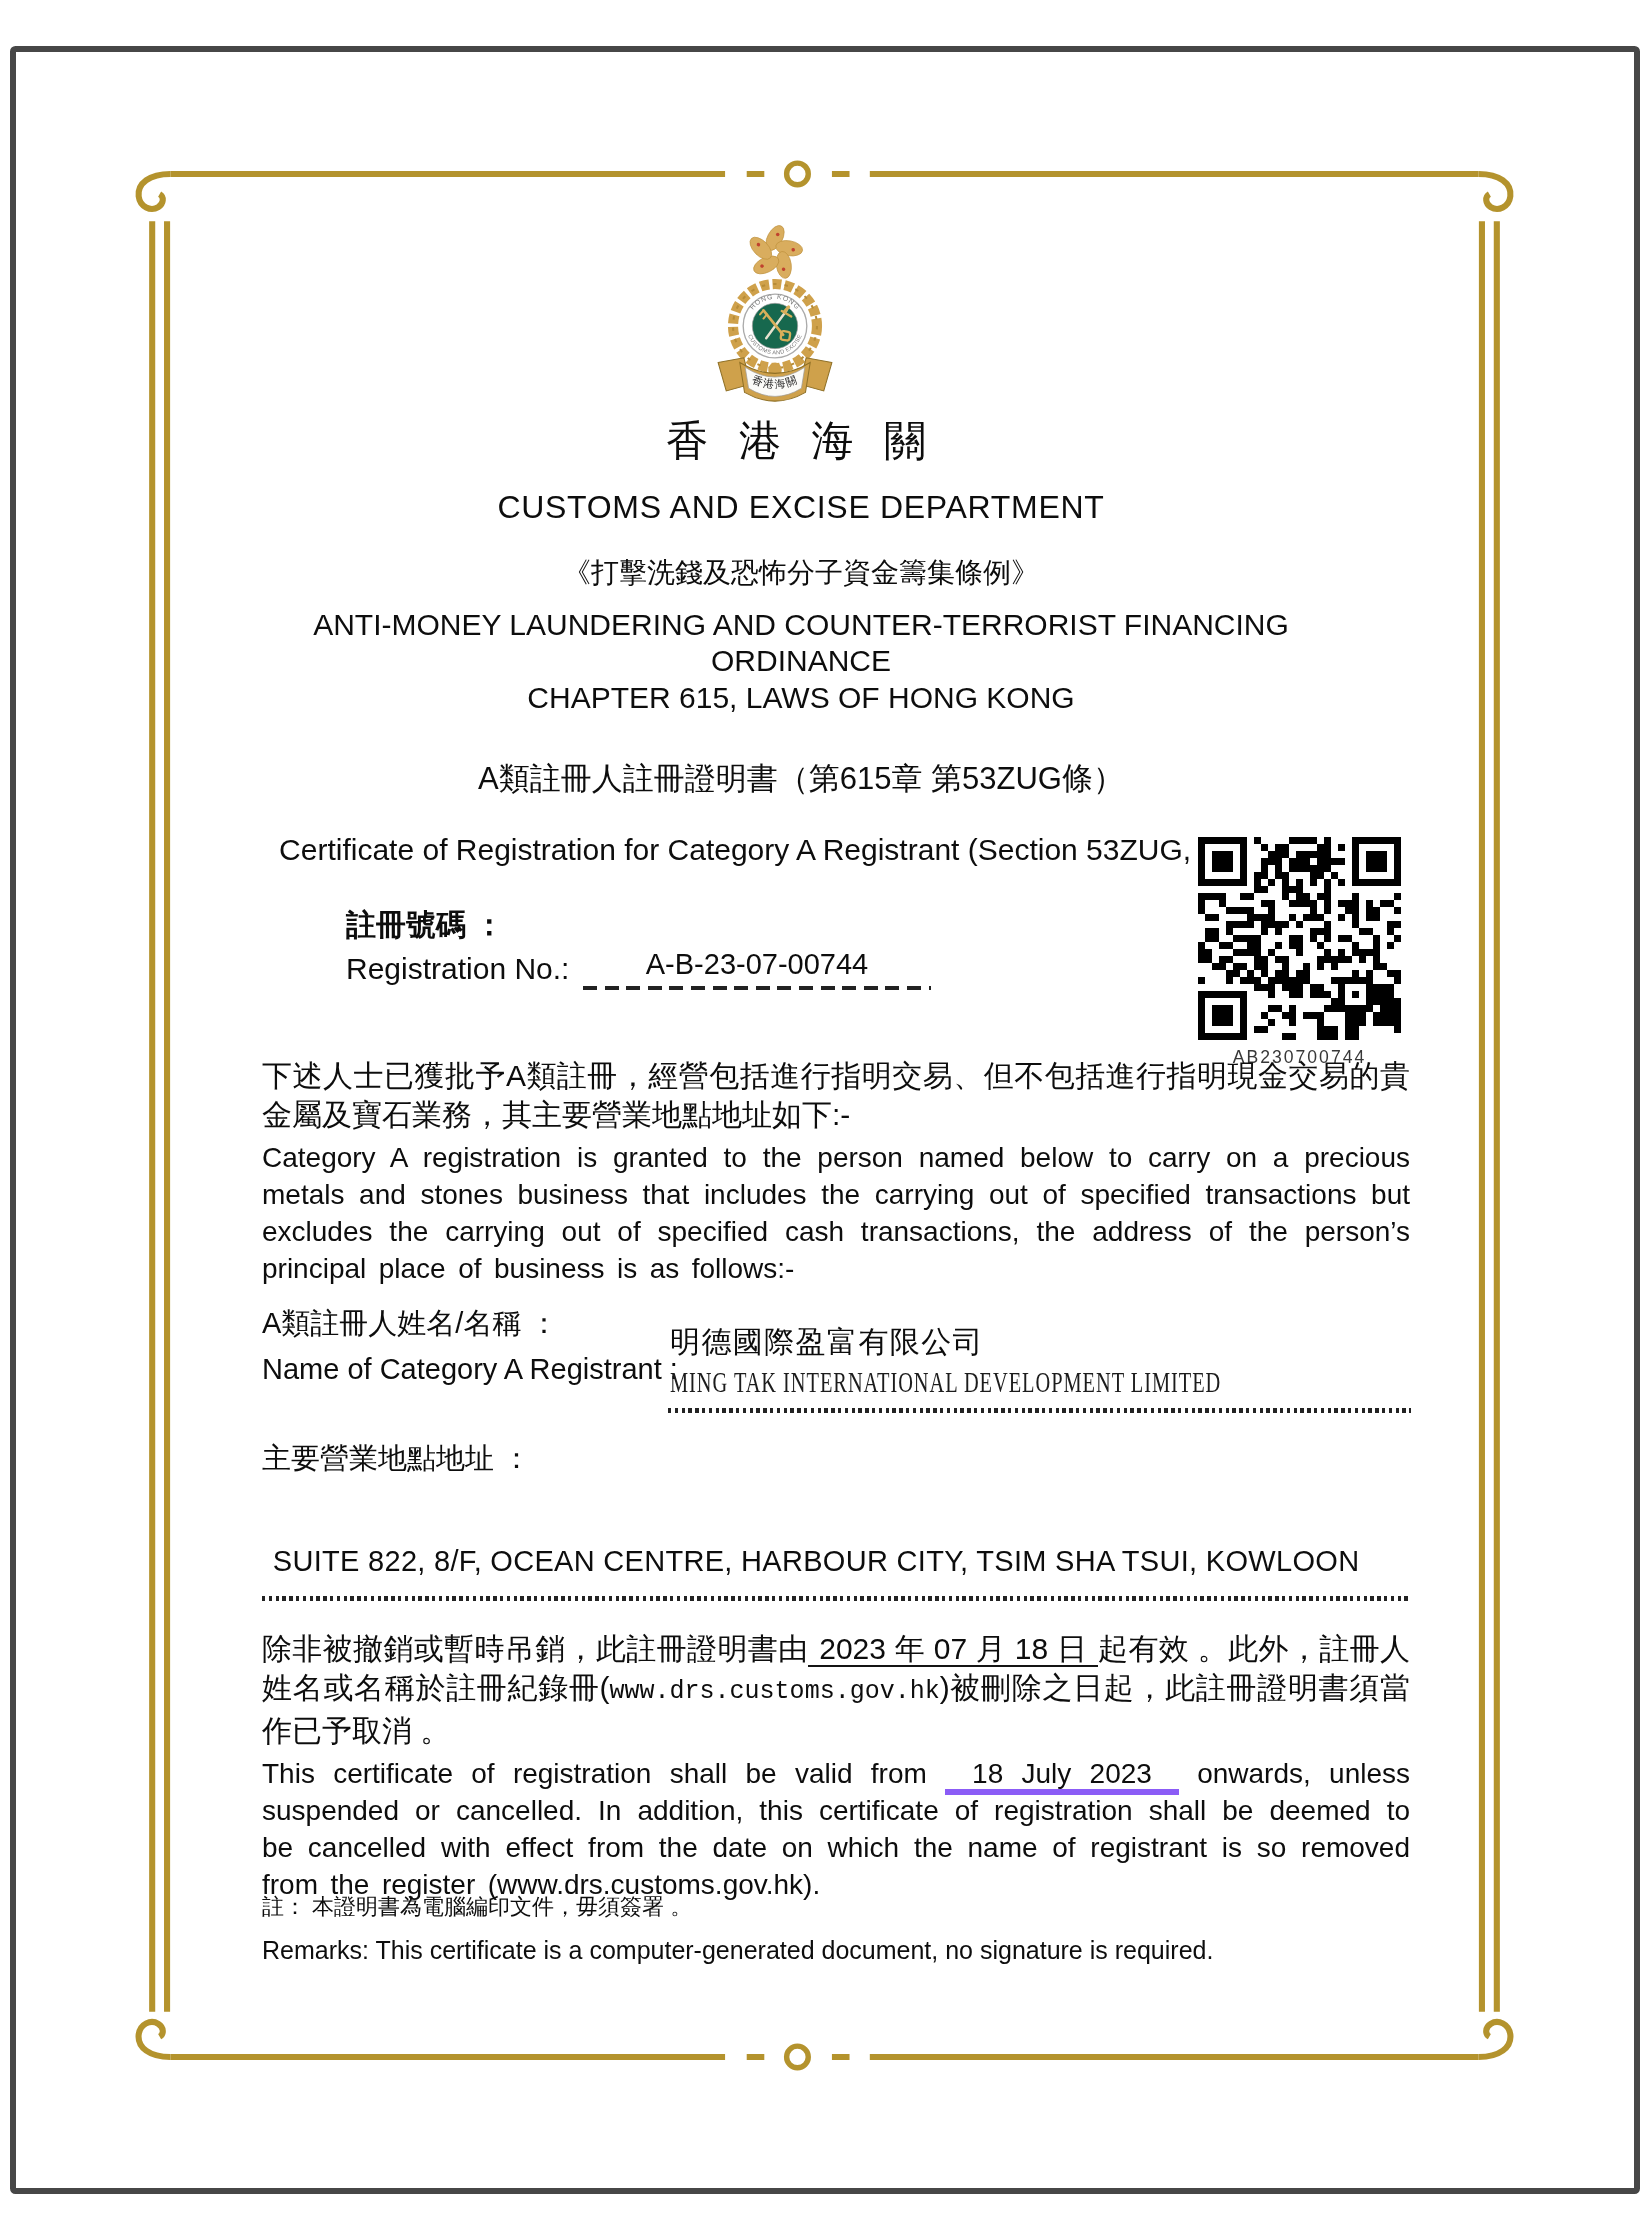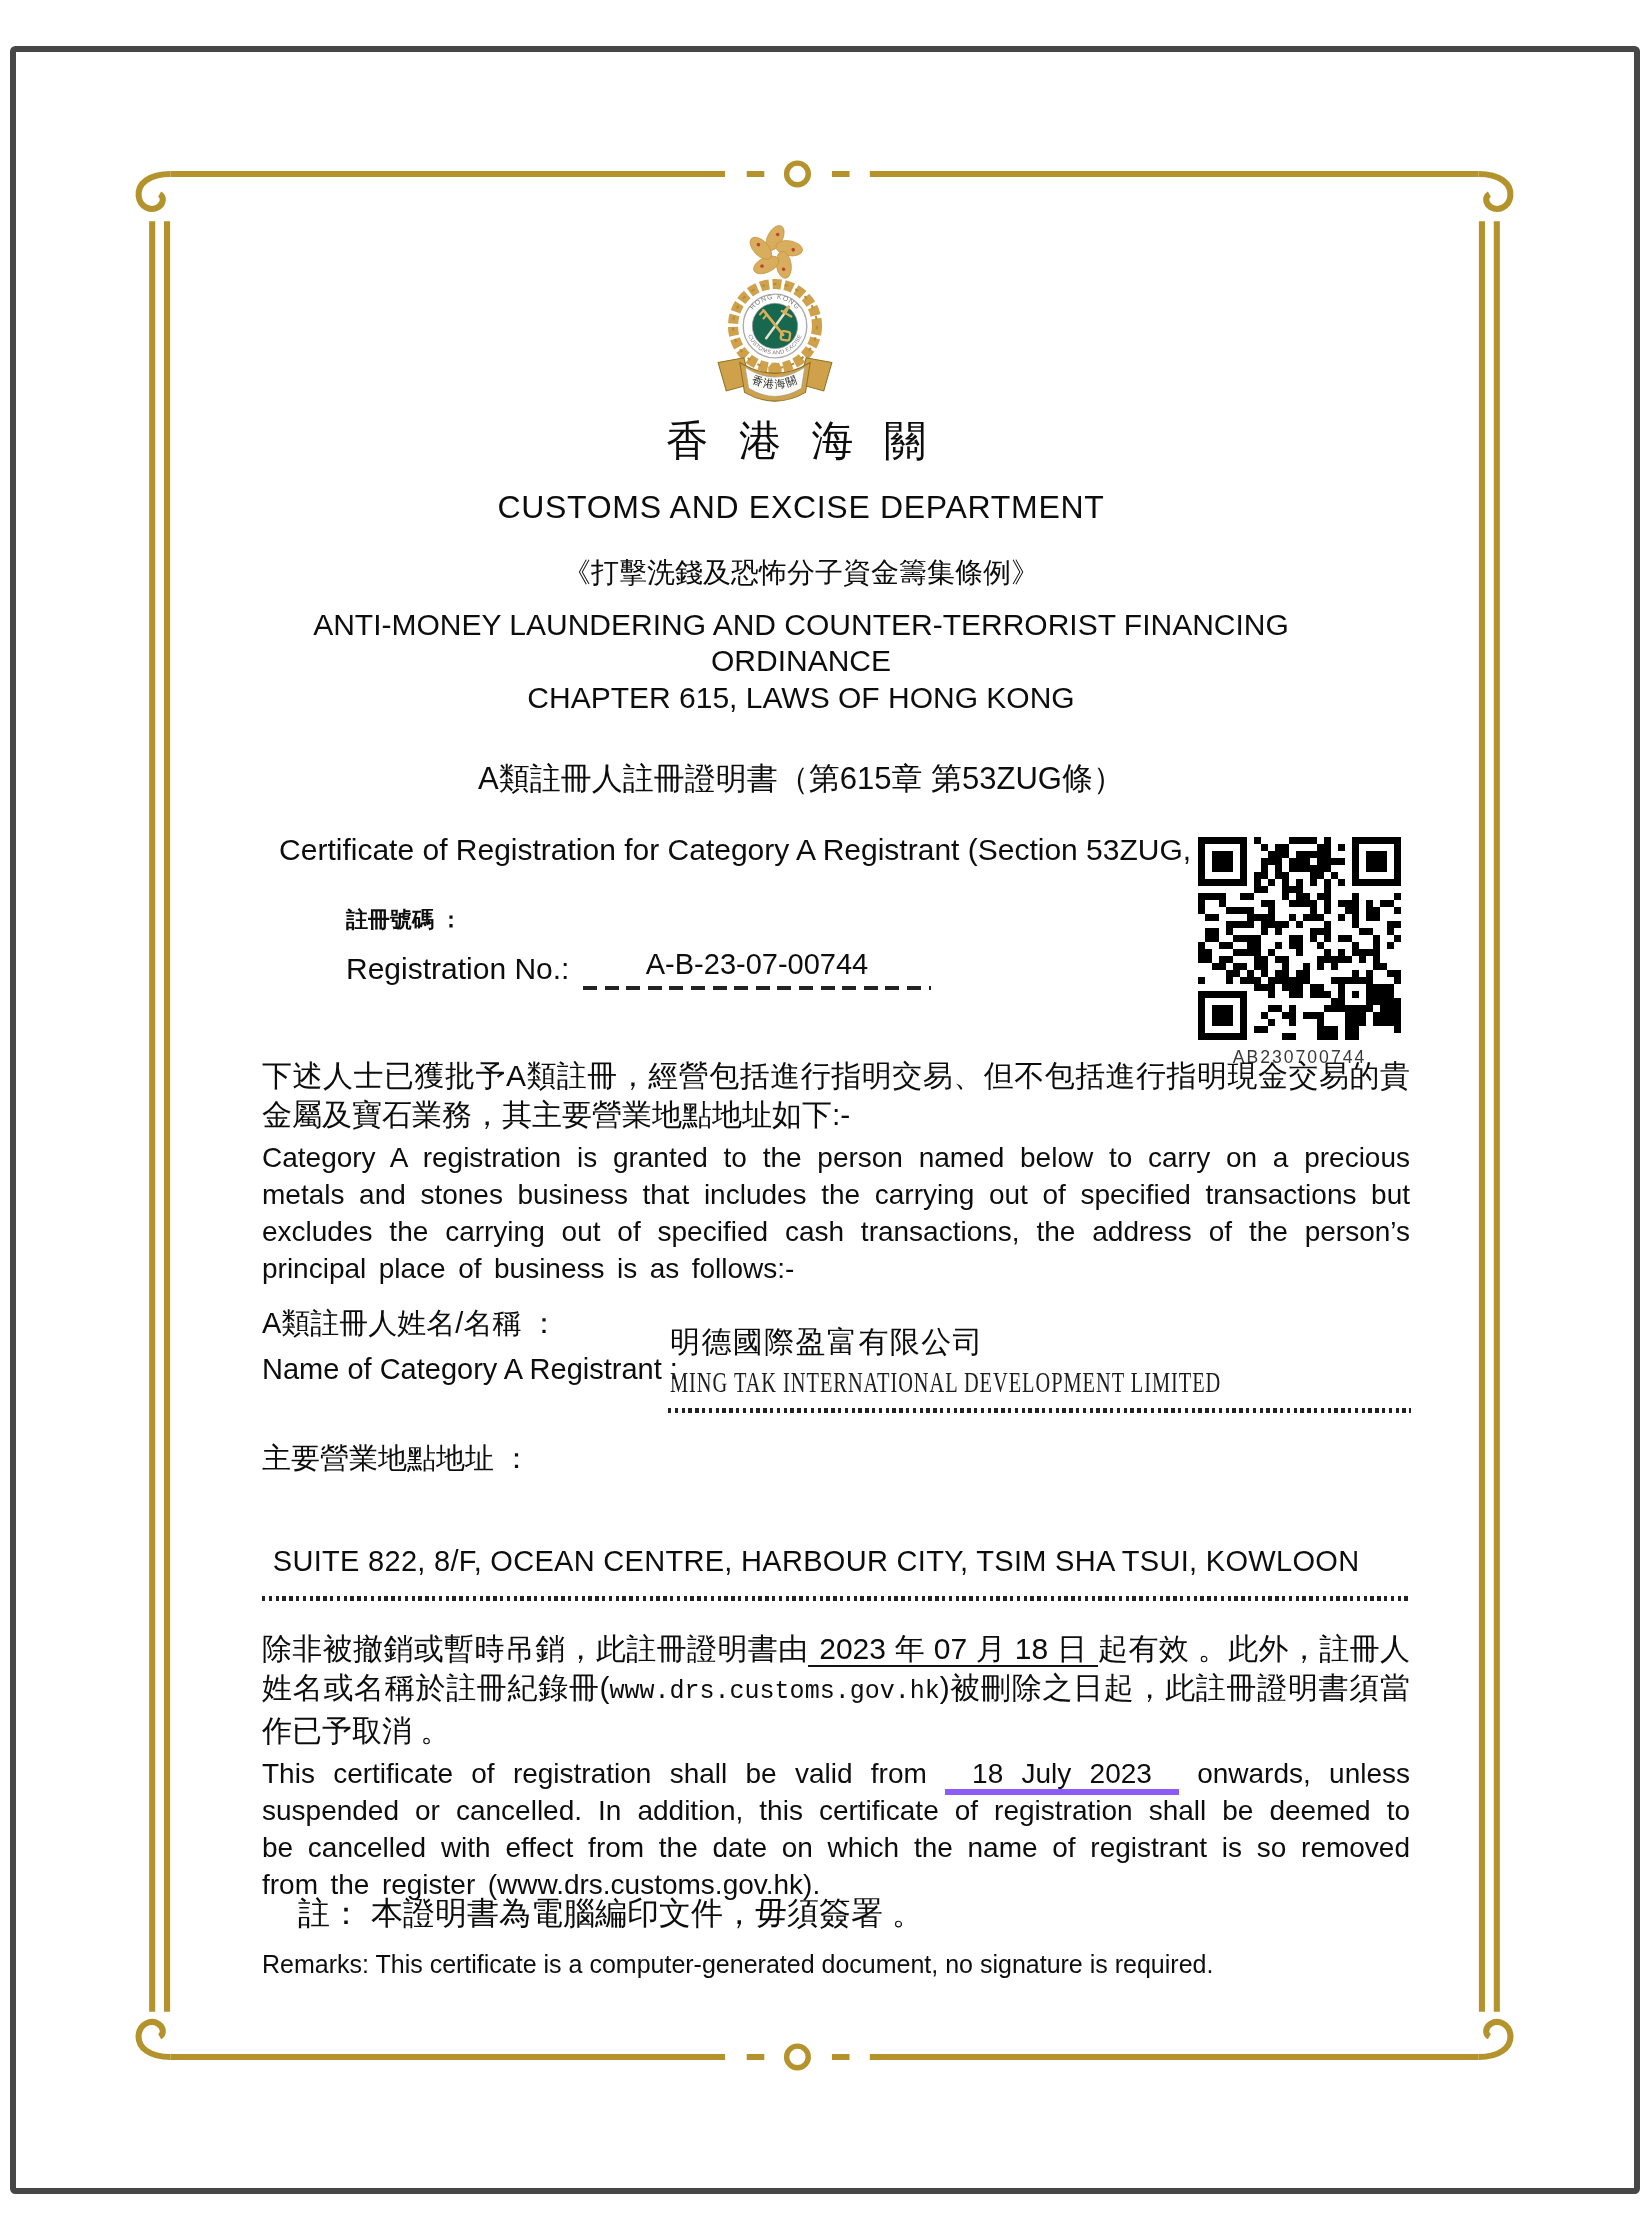--- a/index.html
+++ b/index.html
@@ -21,21 +21,21 @@
   .h-law-en1{font-size:30px;line-height:1.22;}
   .h-law-en2{font-size:30px;line-height:1.22;margin-bottom:42px;}
   .h-title-zh{font-size:31px;margin-bottom:33px;}
   .h-title-en{font-size:30px;}
   
   .qr{position:absolute;left:1198px;top:837px;width:203px;height:203px;}
   .qr-caption{position:absolute;left:1198px;top:1047px;width:203px;text-align:center;
         font-size:17.6px;letter-spacing:2px;color:#383838;}
   
   .reg{position:absolute;left:346px;top:905px;width:812px;height:95px;}
-  .reg-label-zh{position:absolute;left:0;top:0;font-size:22px;font-weight:700;}
+  .reg-label-zh{position:absolute;left:0;top:0;font-size:30px;font-weight:700;}
   .reg-label-en{position:absolute;left:0;top:47px;font-size:30px;}
   .reg-value{position:absolute;left:237px;top:43px;width:348px;text-align:center;font-size:29px;}
   .reg-dash{position:absolute;left:237px;top:81px;width:348px;height:4px;
         background:repeating-linear-gradient(90deg,#222 0 14px,transparent 14px 21.6px);}
   
   .grant{position:absolute;left:262px;top:1056px;width:1148px;}
   .p-zh{font-size:30px;line-height:39px;text-align:justify;}
   .p-en{font-size:28px;line-height:37px;text-align:justify;word-spacing:4.7px;margin-top:5.4px;}
   
   .registrant{position:absolute;left:262px;top:1300px;width:1148px;height:122px;}
@@ -53,21 +53,21 @@
   .address .label-en{position:absolute;left:0;top:54px;font-size:29px;}
   .address .value{position:absolute;left:10.8px;top:110px;font-size:29px;letter-spacing:0.3px;}
   .address .dot{position:absolute;left:0;top:161px;width:1148px;}
   
   .validity{position:absolute;left:262px;top:1629px;width:1148px;}
   .u-zh{border-bottom:2px solid #141414;padding:0 10.8px;}
   .u-en{border-bottom:6px solid #8b5cf6;padding:0 27px;}
   .mono{font-family:"Liberation Mono","DejaVu Sans Mono",monospace;font-size:25px;}
   
   .remarks{position:absolute;left:262px;top:1892px;width:1148px;}
-  .remarks .zh{font-size:32px;margin-bottom:13.5px;margin-left:36px;}
+  .remarks .zh{font-size:22px;margin-bottom:13.5px;}
   .remarks .en{font-size:25px;}
 </style>
 </head>
 <body>
 
 <div class="page">
 
   <div class="outer-border"></div>
 
   <svg class="frame-svg" viewBox="0 0 2438 3310">

